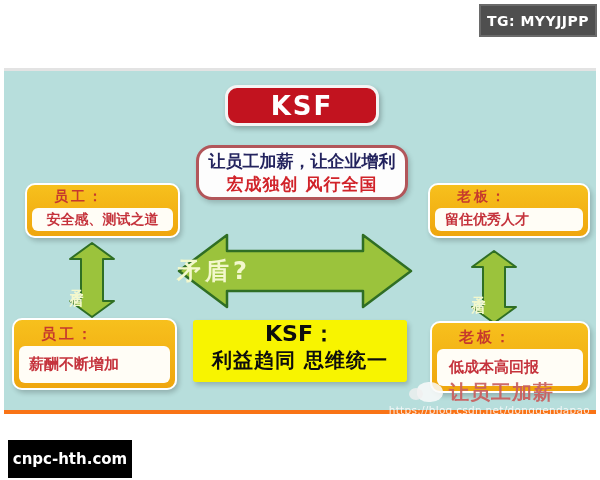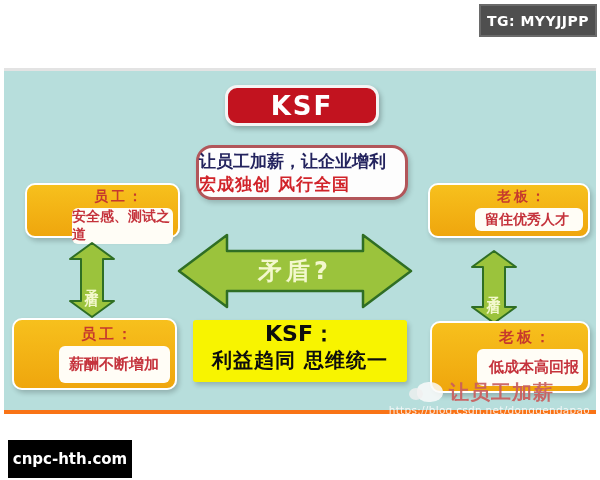--- a/index.html
+++ b/index.html
@@ -28,32 +28,32 @@
     box-shadow:2px 3px 5px rgba(0,0,0,0.25);
     display:flex; align-items:center; justify-content:center;
     color:#fff; font-weight:bold; font-size:26px; letter-spacing:2px;
   }
 
   
   .slogan {
     left:192px; top:74px; width:212px; height:55px;
     background:#fdfdfd; border:3px solid #b2565a; border-radius:16px;
     box-shadow:2px 3px 5px rgba(0,0,0,0.18);
-    display:flex; flex-direction:column; justify-content:center;
+    display:flex; flex-direction:column; align-items:center; justify-content:center;
     line-height:1.3;
   }
   .slogan .l1 { color:#23235e; font-weight:bold; font-size:17px; }
   .slogan .l2 { color:#d1232a; font-weight:bold; font-size:17px; letter-spacing:1px; }
 
   
   .obox {
     background:linear-gradient(#f7c01d, #efa60d);
     border:2px solid #ffffff; border-radius:10px;
     box-shadow:2px 3px 5px rgba(0,0,0,0.2);
-    display:flex; flex-direction:column;padding-left:40px;
+    display:flex; flex-direction:column;
   }
   .obox .role {
     color:#c6392d; font-weight:bold; font-size:14px;
     padding:3px 0 1px 27px; letter-spacing:3px;
   }
   .obox .val {
     background:#fffdf6; border-radius:6px; margin:1px 5px 5px 5px; flex:1;
     display:flex; align-items:center; justify-content:center;
     color:#c5333c; font-weight:bold; font-size:14px;
   }
@@ -64,21 +64,21 @@
   .br { left:426px; top:250px; width:160px; height:72px; }
   .bl .role, .br .role { font-size:15px; padding-top:5px; }
   .bl .val, .br .val { font-size:15px; }
   .bl .val { justify-content:flex-start; padding-left:10px; }
   .br .val { justify-content:flex-start; padding-left:12px; }
 
   
   .harrow { left:173px; top:160px; width:236px; height:80px; }
   .varrow-l { left:64px; top:170px; width:48px; height:78px; }
   .varrow-r { left:466px; top:178px; width:48px; height:76px; }
-  .arrow-wrap { display:flex; align-items:center; justify-content:center; }
+  .arrow-wrap { display:flex; align-items:center; }
   .arrow-wrap svg { position:absolute; left:0; top:0; width:100%; height:100%; }
   .harrow .lbl {
     position:relative; color:#f3f8cd; font-weight:bold; font-size:24px; letter-spacing:4px;
   }
   .vlbl {
     position:relative; writing-mode:vertical-rl; text-orientation:upright;
     color:#f3f8cd; font-weight:bold; font-size:14px; letter-spacing:2px;
   }
 
   

